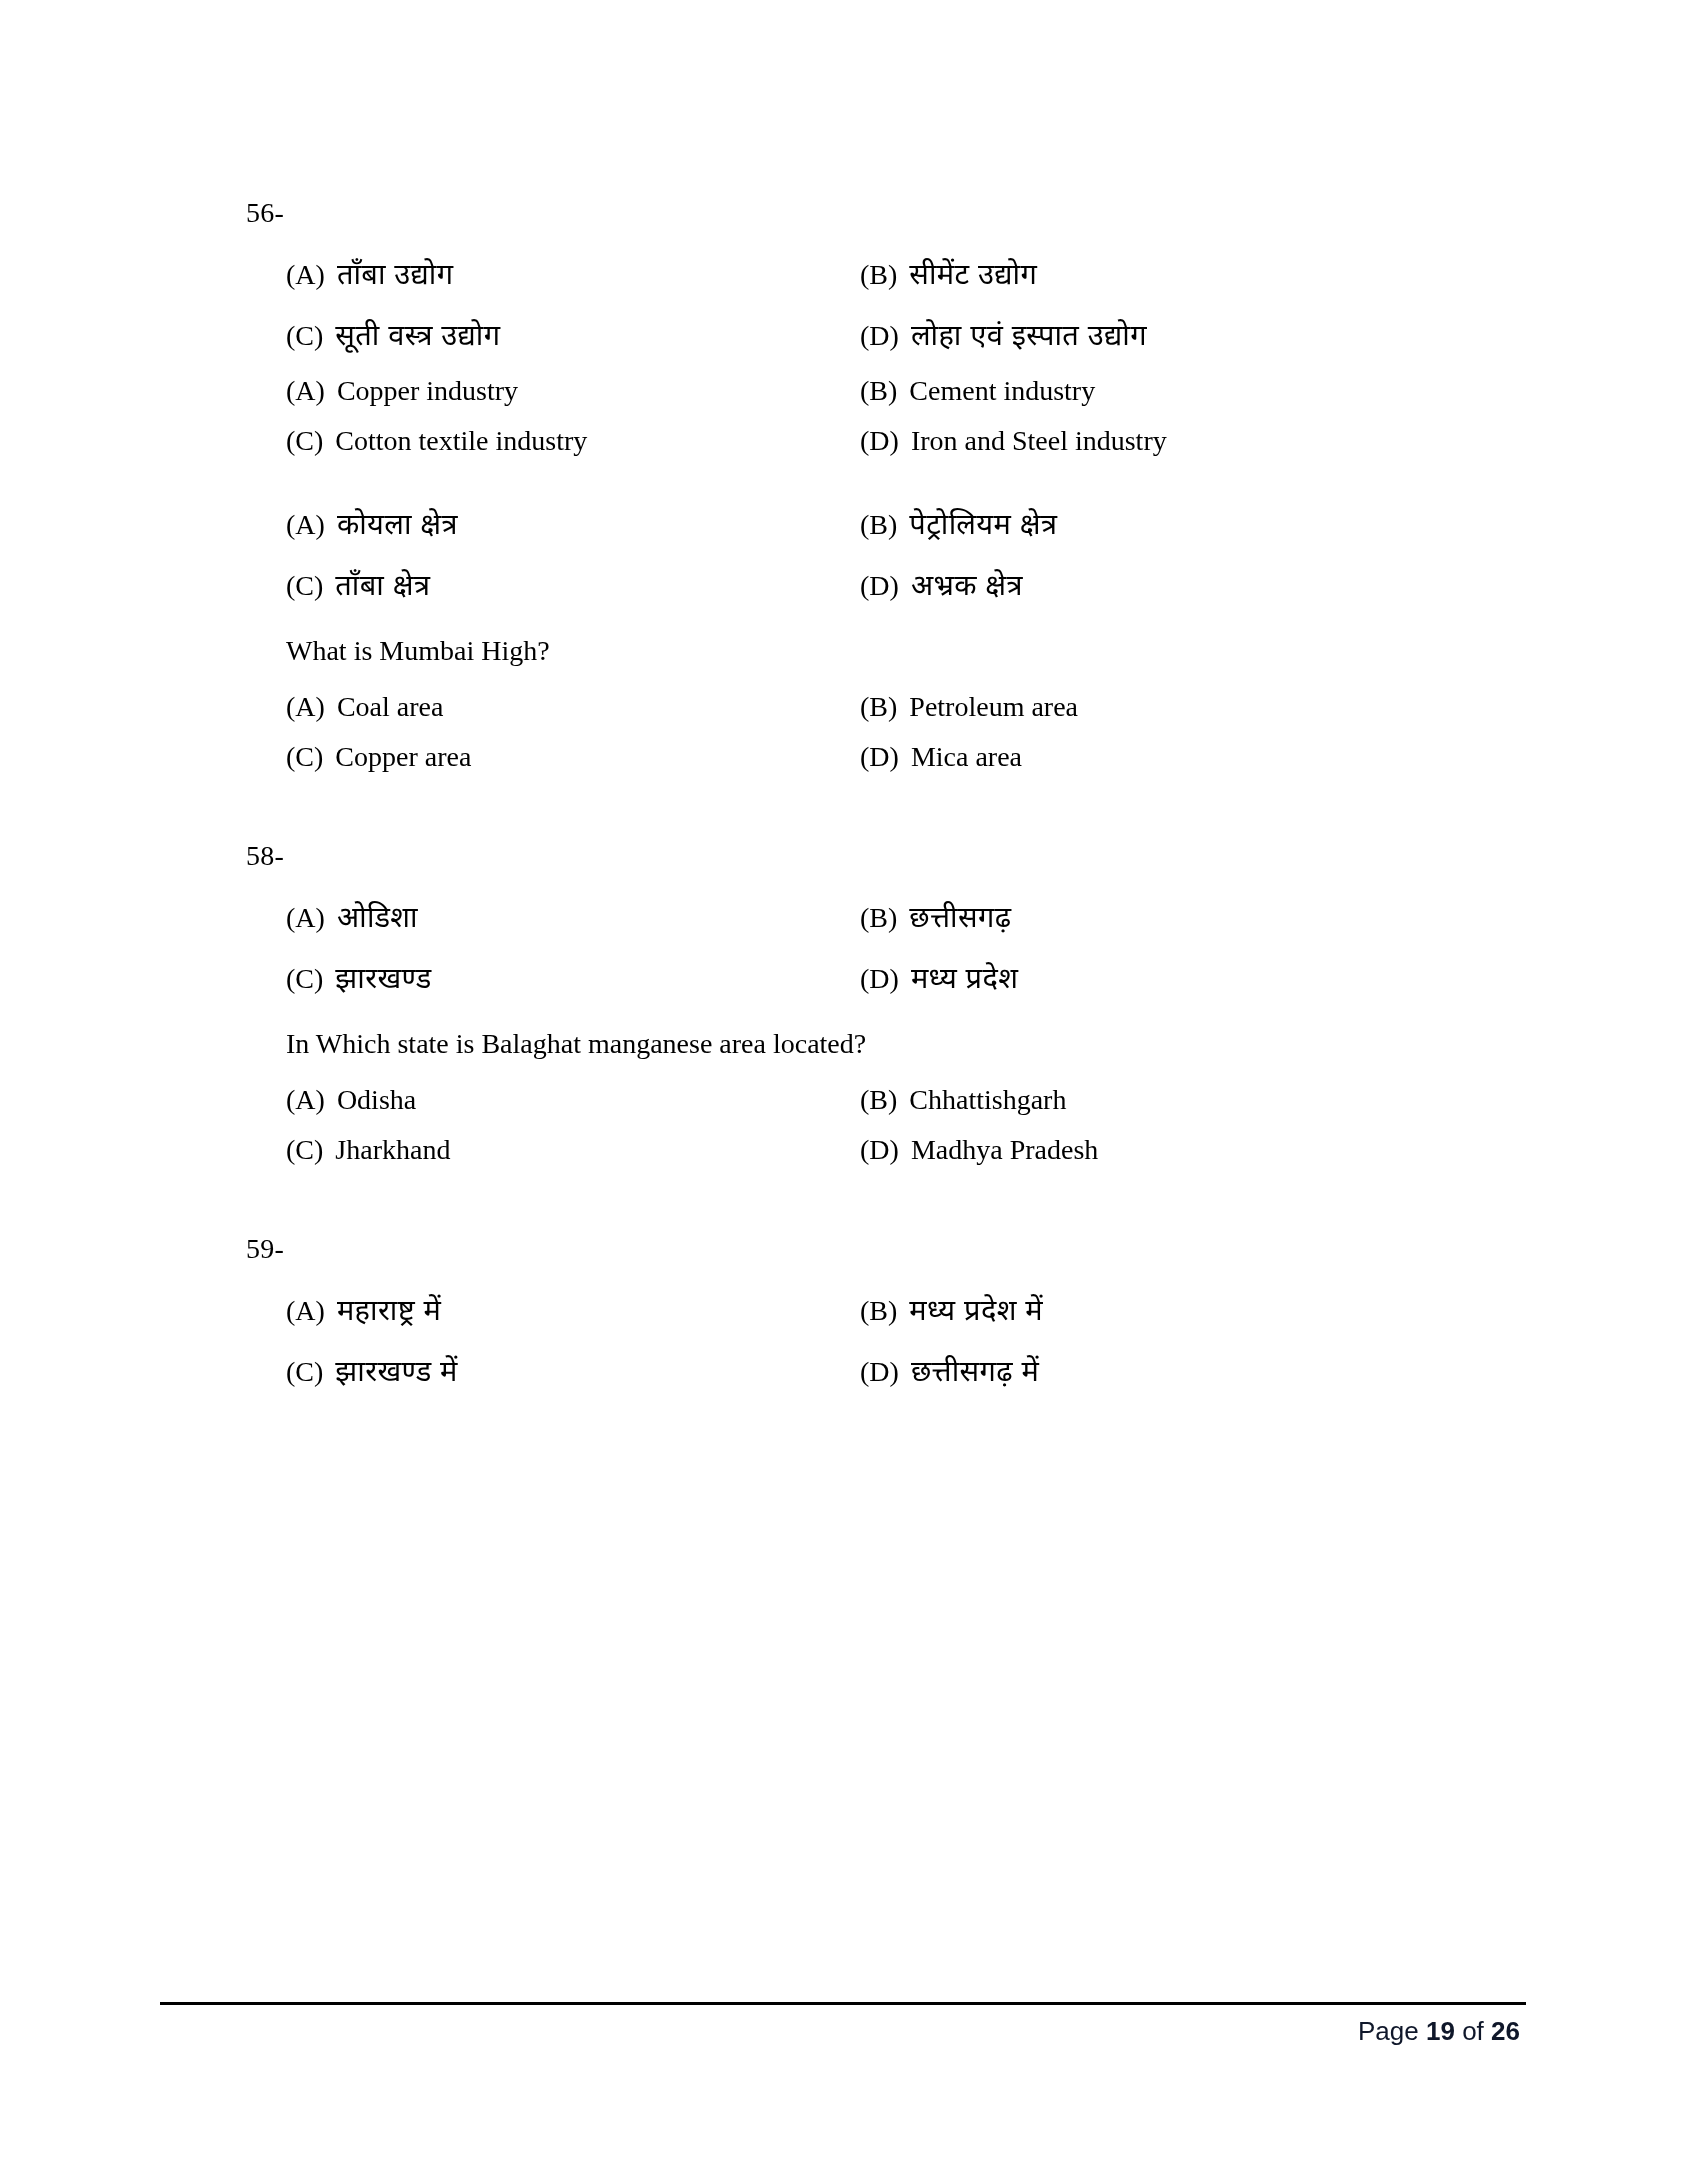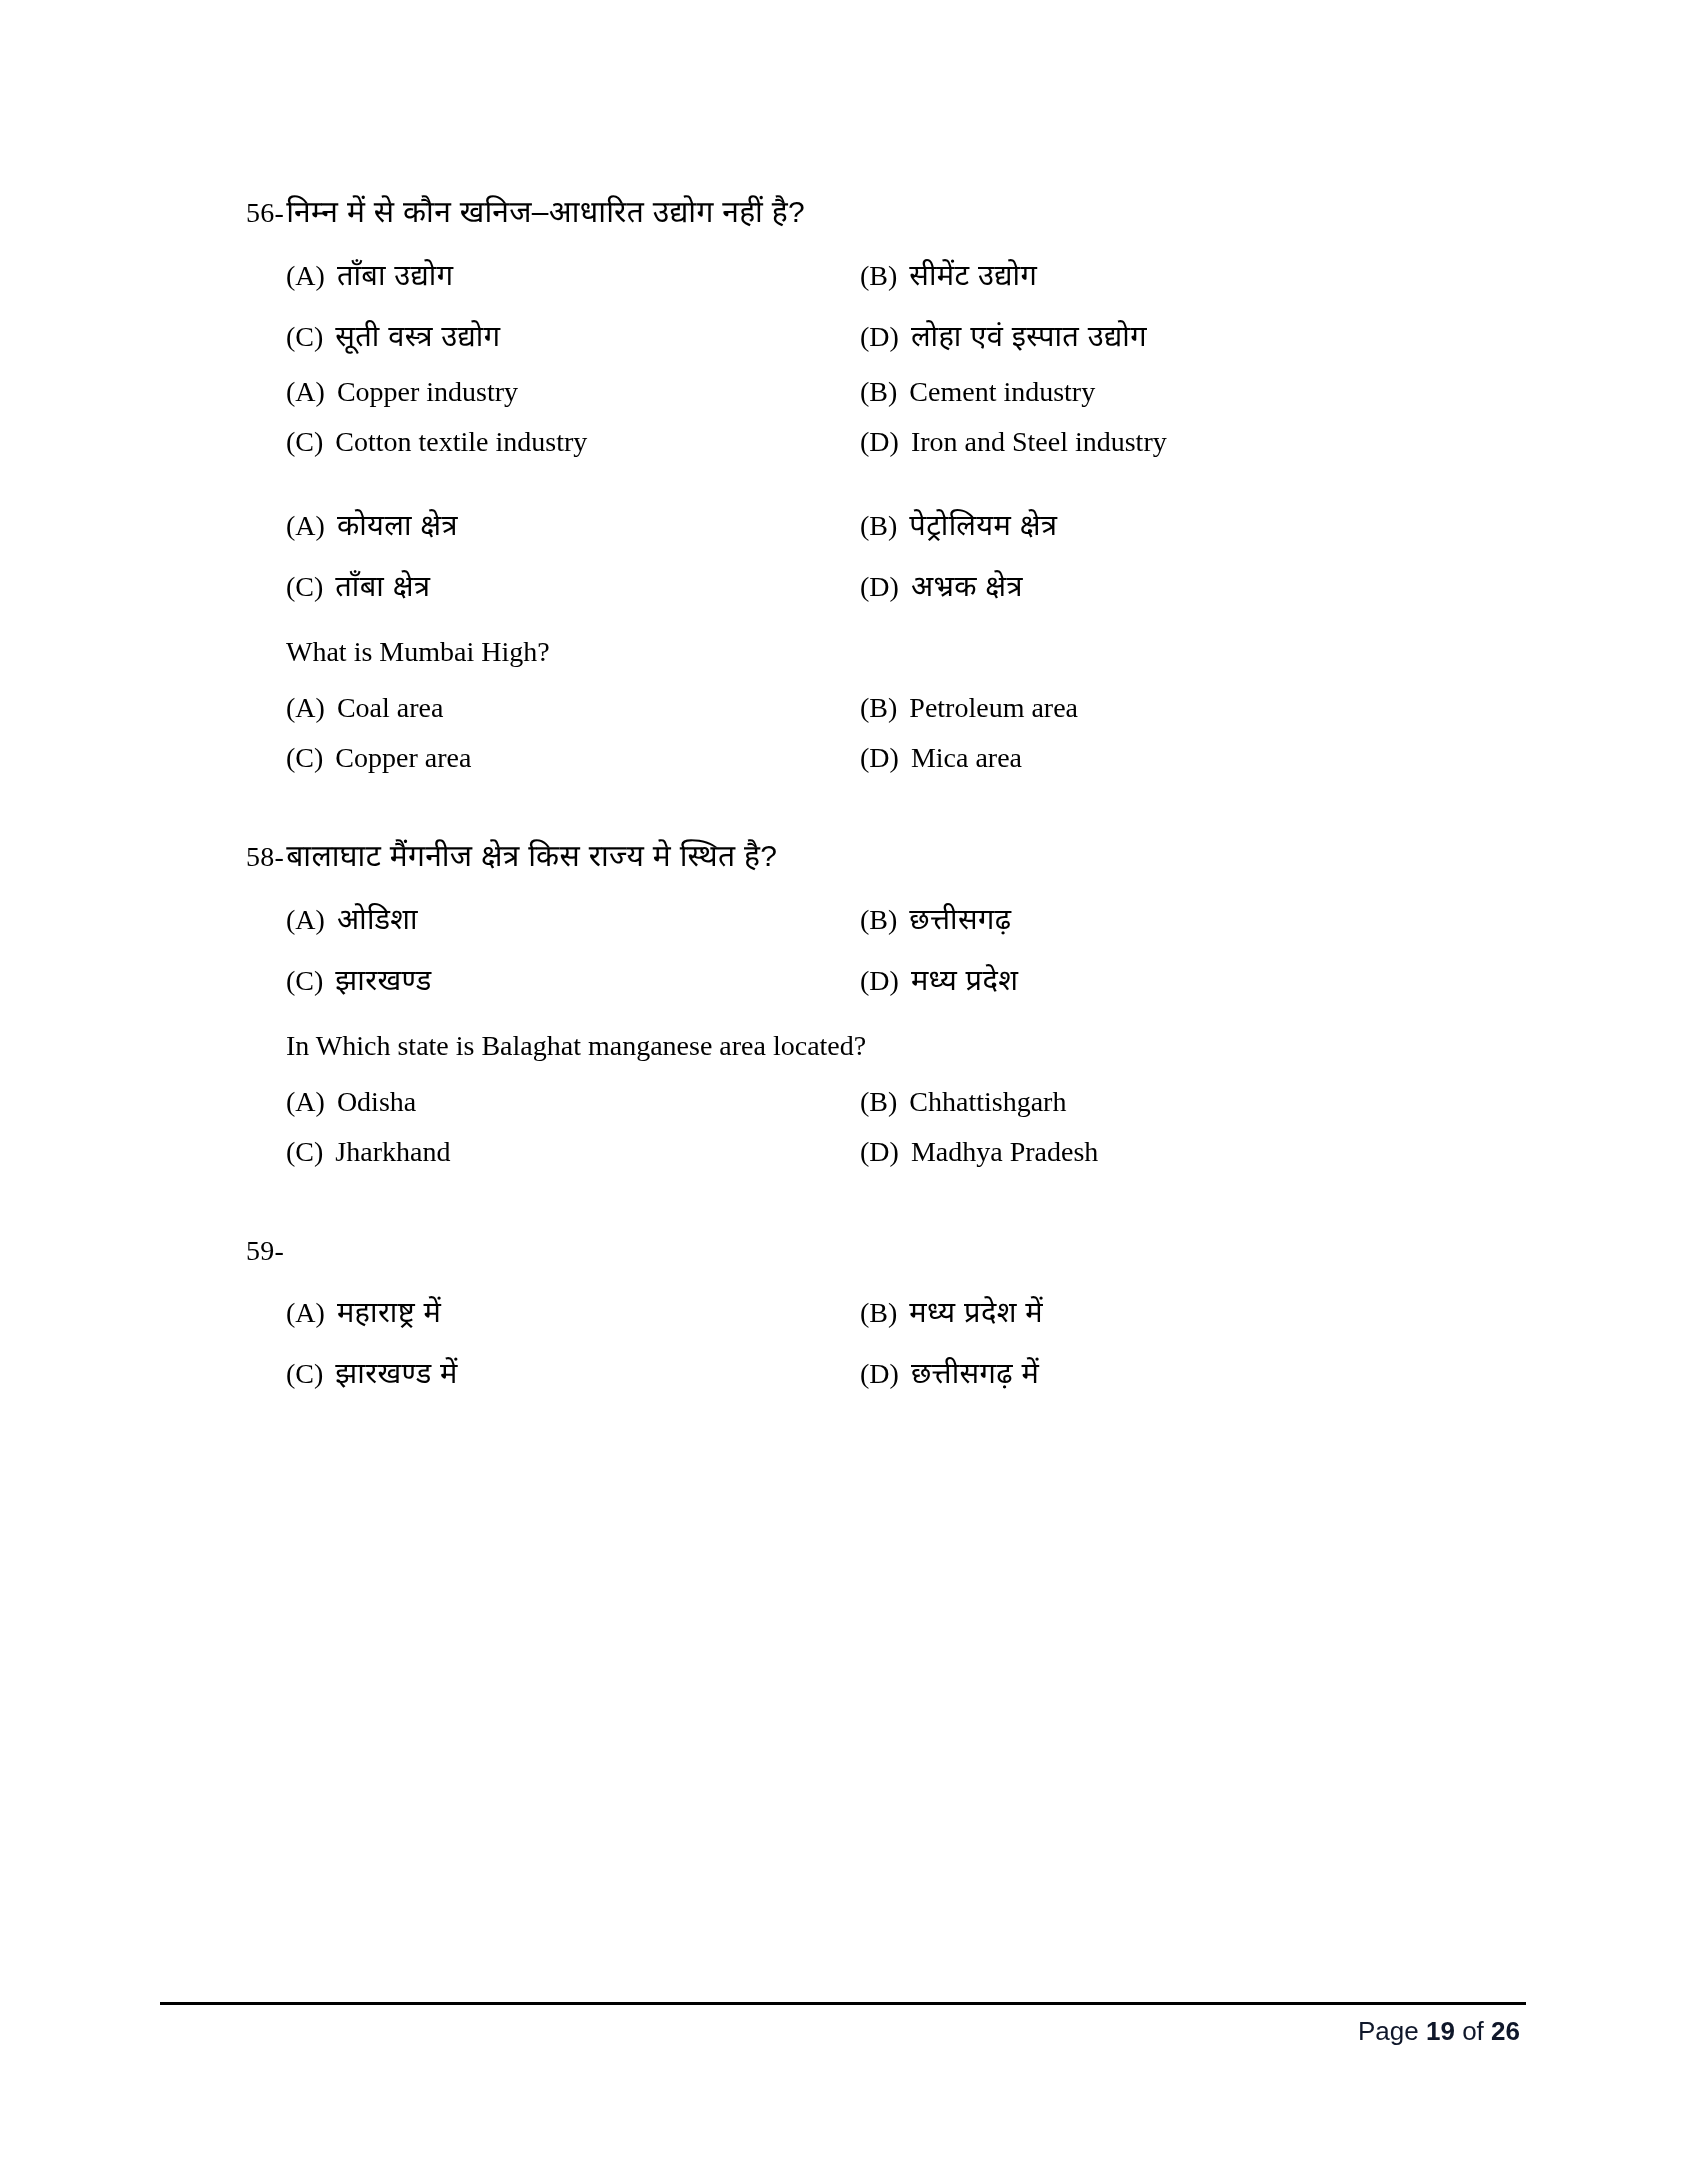--- a/index.html
+++ b/index.html
@@ -124,21 +124,20 @@
 </head>
 <body>
 
 <div class="page">
 
   <div class="content">
 
     <div class="qblock">
       <div class="qline-hi">
         <span class="qnum">56-</span>
-        <span class="qtext-hi">निम्न में से कौन खनिज–आधारित उद्योग नहीं है?</span>
       </div>
 
       <div class="opts">
         <div class="optrow">
           <div class="opt opt-left">
             <span class="optkey">(A)</span>
             <span class="optval-hi">ताँबा उद्योग</span>
           </div>
           <div class="opt opt-right">
             <span class="optkey">(B)</span>
@@ -229,21 +228,20 @@
             <span class="optkey">(D)</span>
             <span class="optval-en">Mica area</span>
           </div>
         </div>
       </div>
     </div>
 
     <div class="qblock">
       <div class="qline-hi">
         <span class="qnum">58-</span>
-        <span class="qtext-hi">बालाघाट मैंगनीज क्षेत्र किस राज्य मे स्थित है?</span>
       </div>
 
       <div class="opts">
         <div class="optrow">
           <div class="opt opt-left">
             <span class="optkey">(A)</span>
             <span class="optval-hi">ओडिशा</span>
           </div>
           <div class="opt opt-right">
             <span class="optkey">(B)</span>

